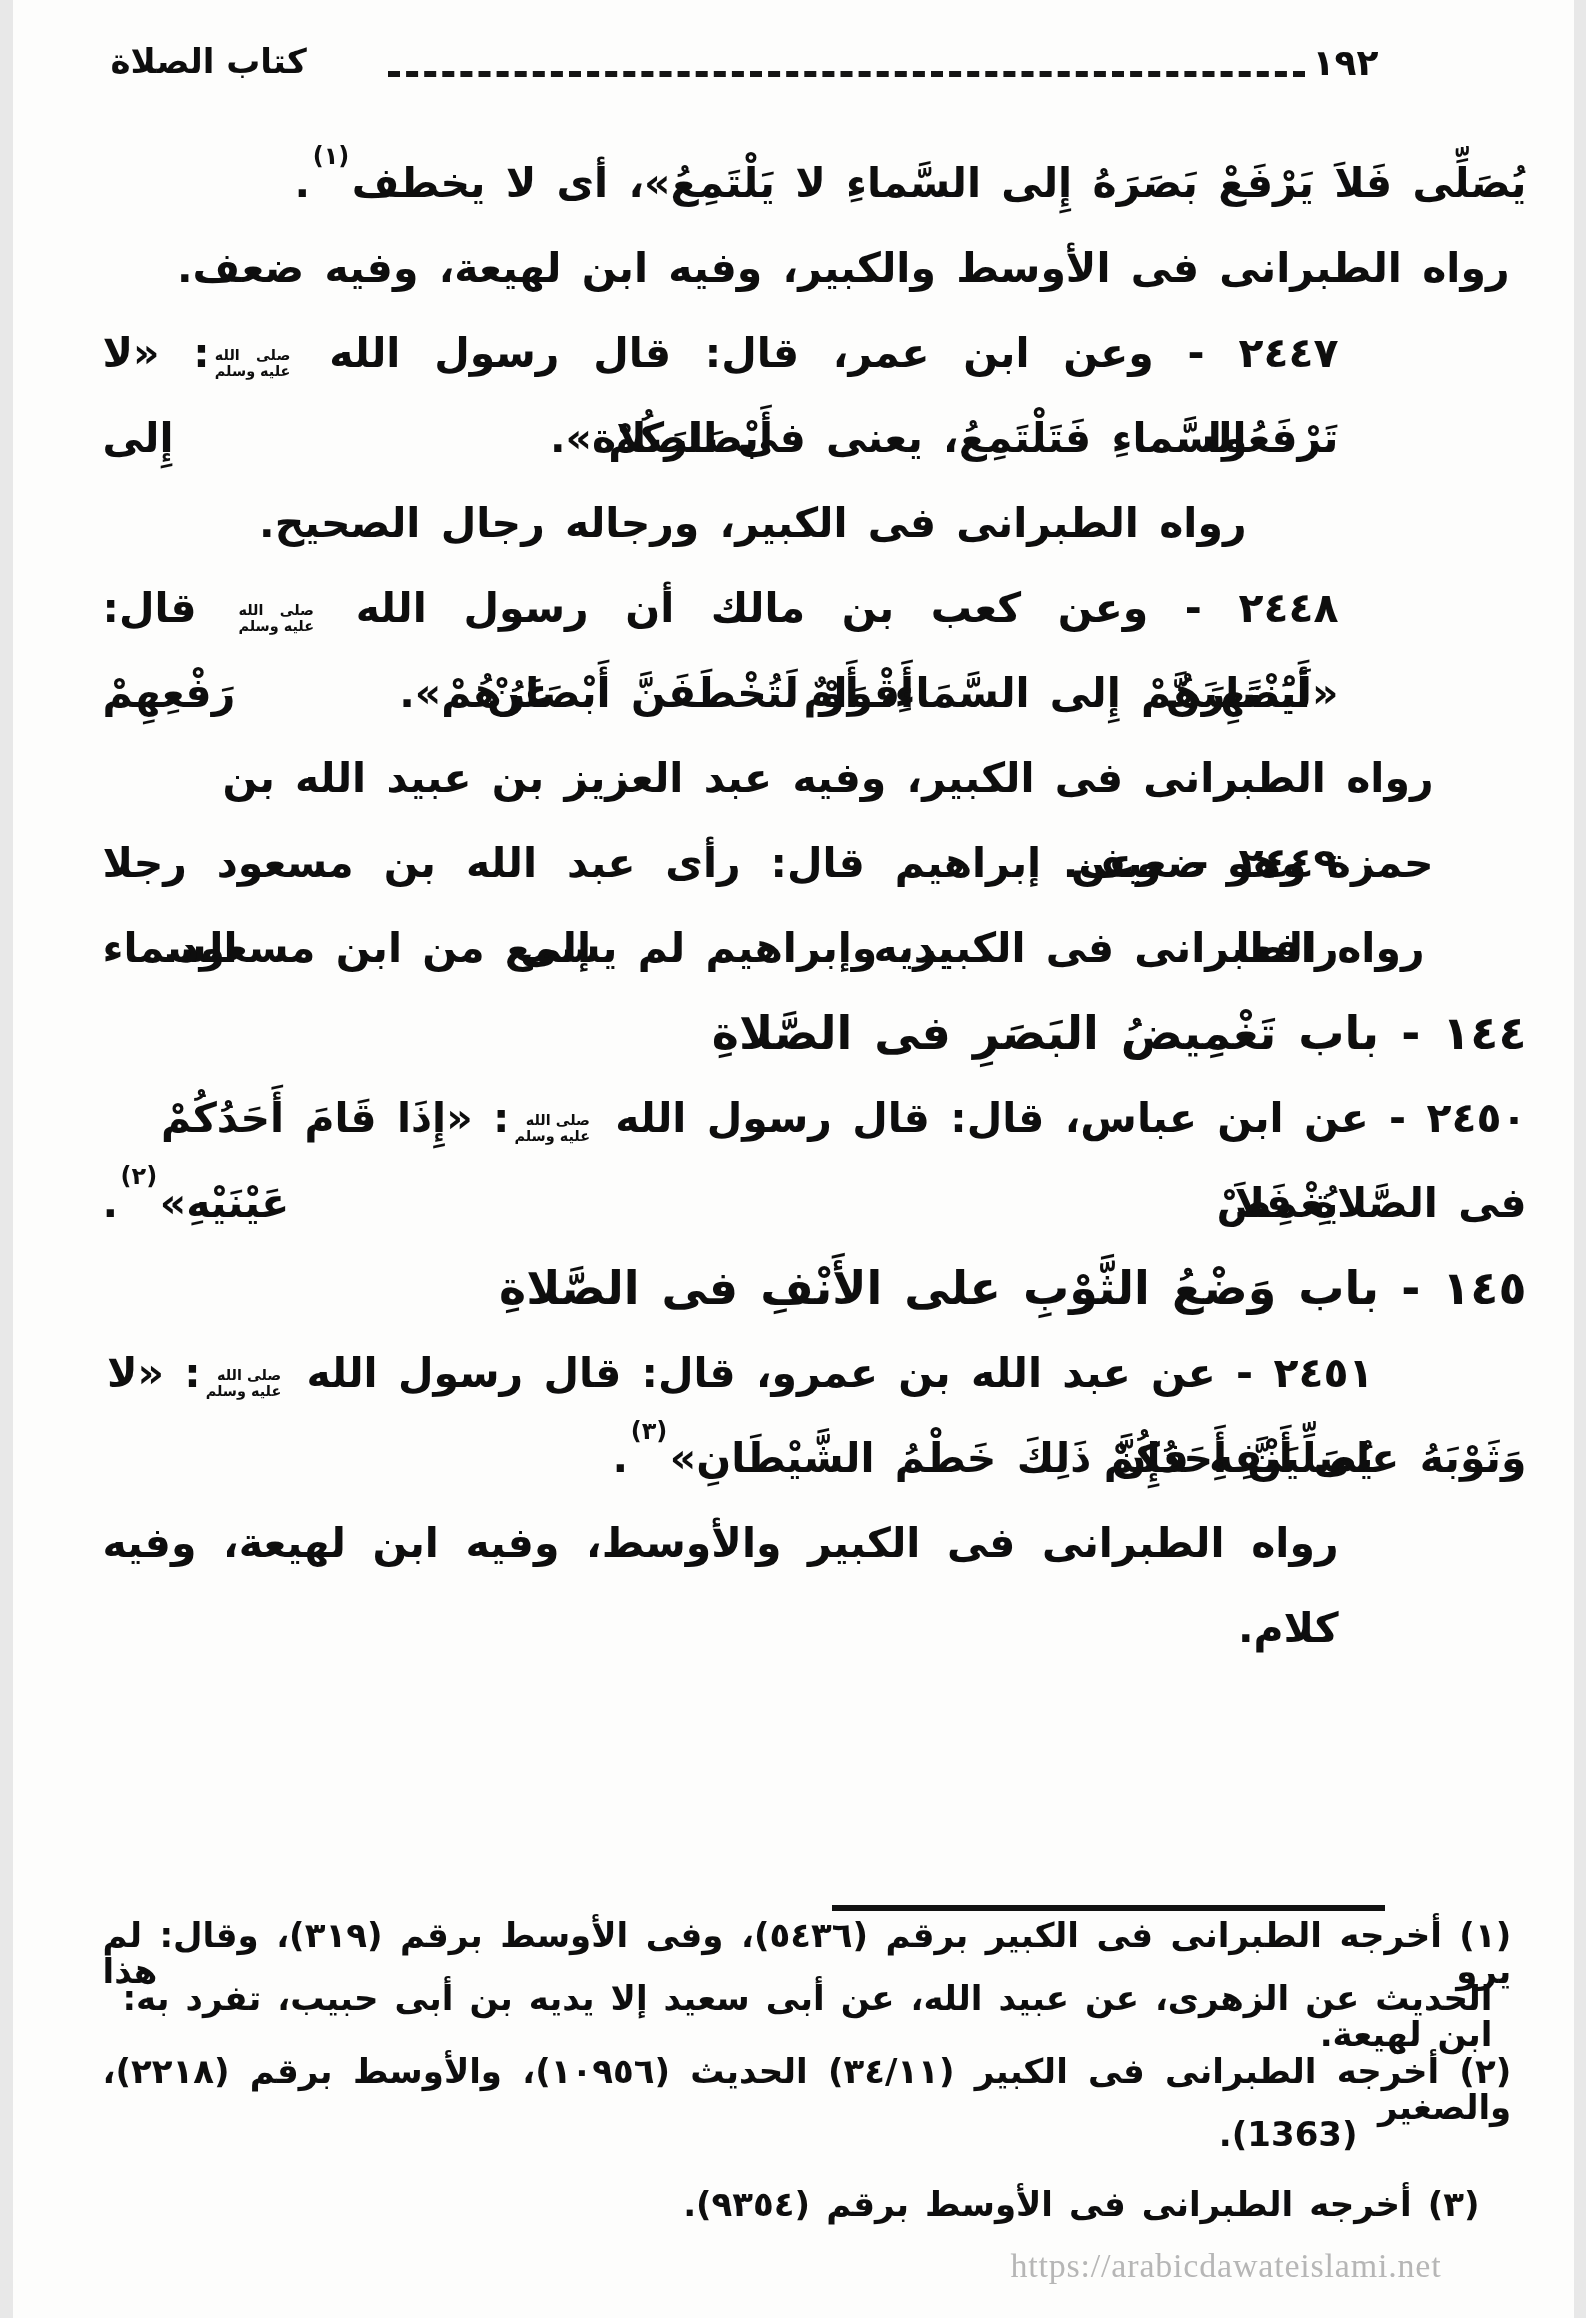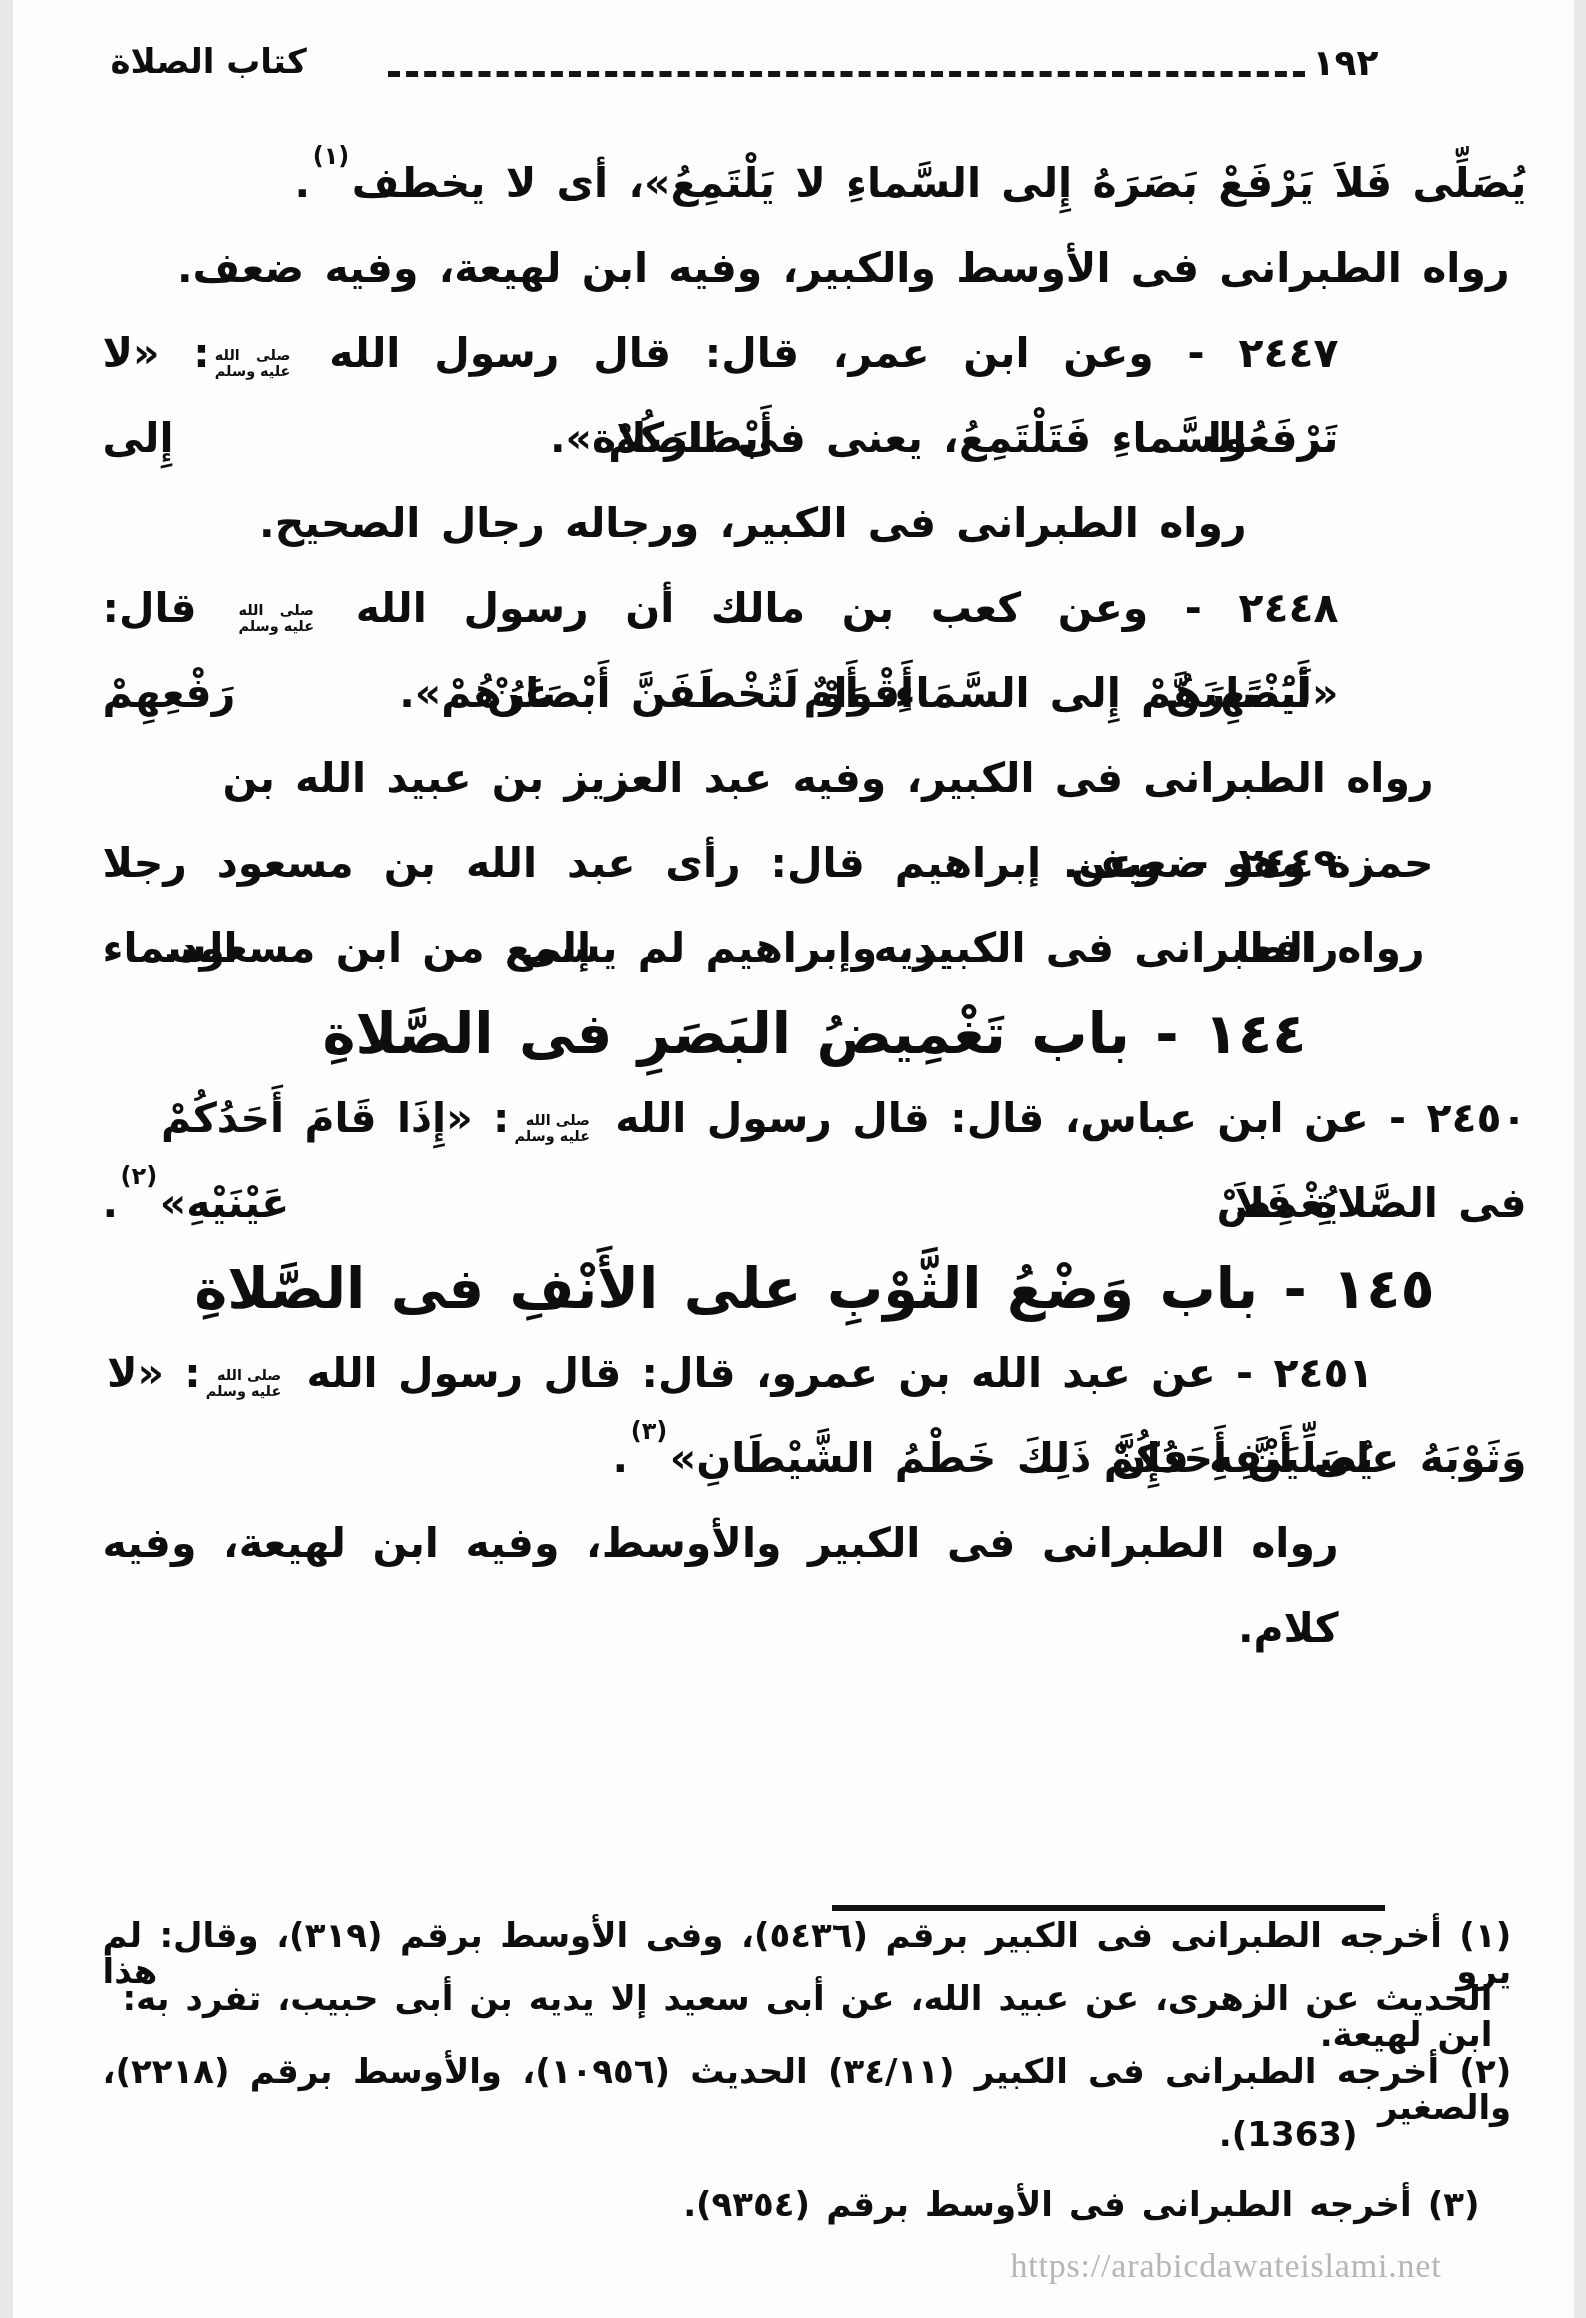--- a/index.html
+++ b/index.html
@@ -11,21 +11,21 @@
   }
   
   .hdr-title{position:absolute;left:98px;top:41px;font-size:34px;direction:rtl;}
   .hdr-dashes{position:absolute;left:375px;top:71px;width:917px;height:0;
               border-top:6px dashed #151515;}
   .hdr-page{position:absolute;left:1300px;top:42px;font-size:36px;direction:rtl;}
   
   #body{position:absolute;left:90px;top:141px;width:1424px;direction:rtl;}
   .brow{height:85px;line-height:85px;font-size:41px;text-align:right;
         word-spacing:6px;}
-  .brow.h{font-size:56px;text-align:center;padding:0 !important;}
+  .brow.h{font-size:46px;text-align:right;padding:0 !important;}
   #body .brow:nth-child(1){padding-right:0;}
   #body .brow:nth-child(2){padding-right:17px;}
   #body .brow:nth-child(3){text-align:justify;text-align-last:justify;padding-right:188px;}
   #body .brow:nth-child(4){padding-right:280px;}
   #body .brow:nth-child(5){padding-right:280px;}
   #body .brow:nth-child(6){text-align:justify;text-align-last:justify;padding-right:188px;}
   #body .brow:nth-child(7){padding-right:216px;}
   #body .brow:nth-child(8){padding-right:93px;}
   #body .brow:nth-child(9){text-align:justify;text-align-last:justify;padding-right:188px;}
   #body .brow:nth-child(10){padding-right:102px;}

